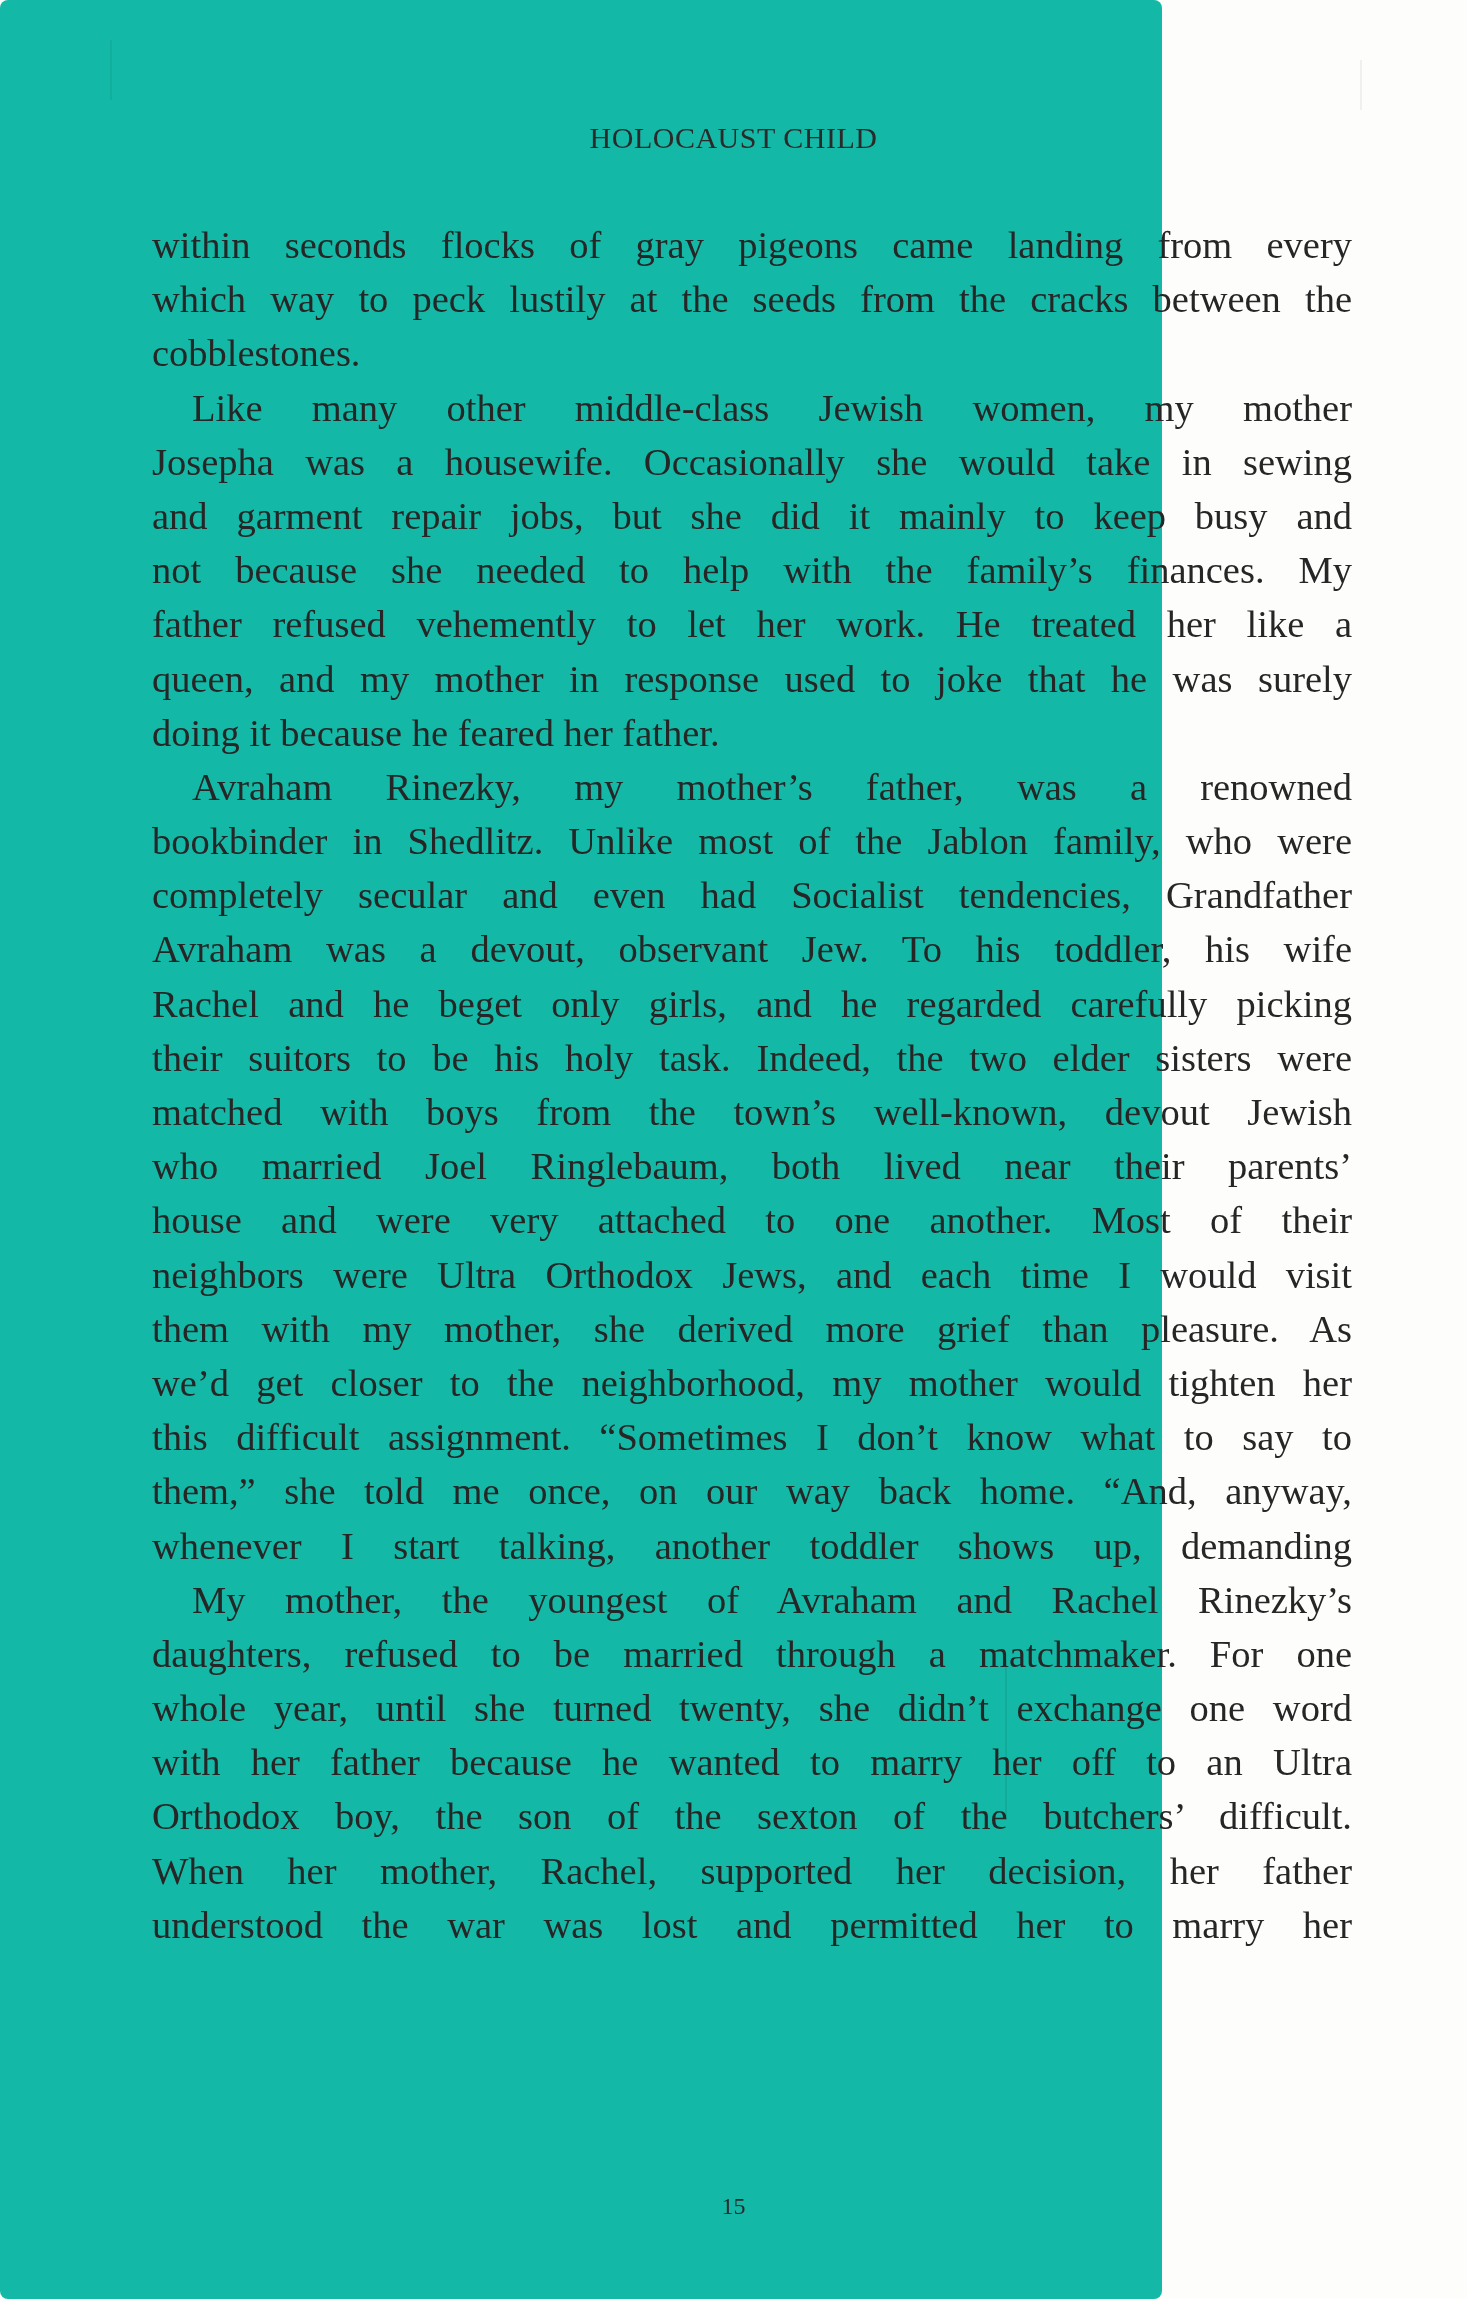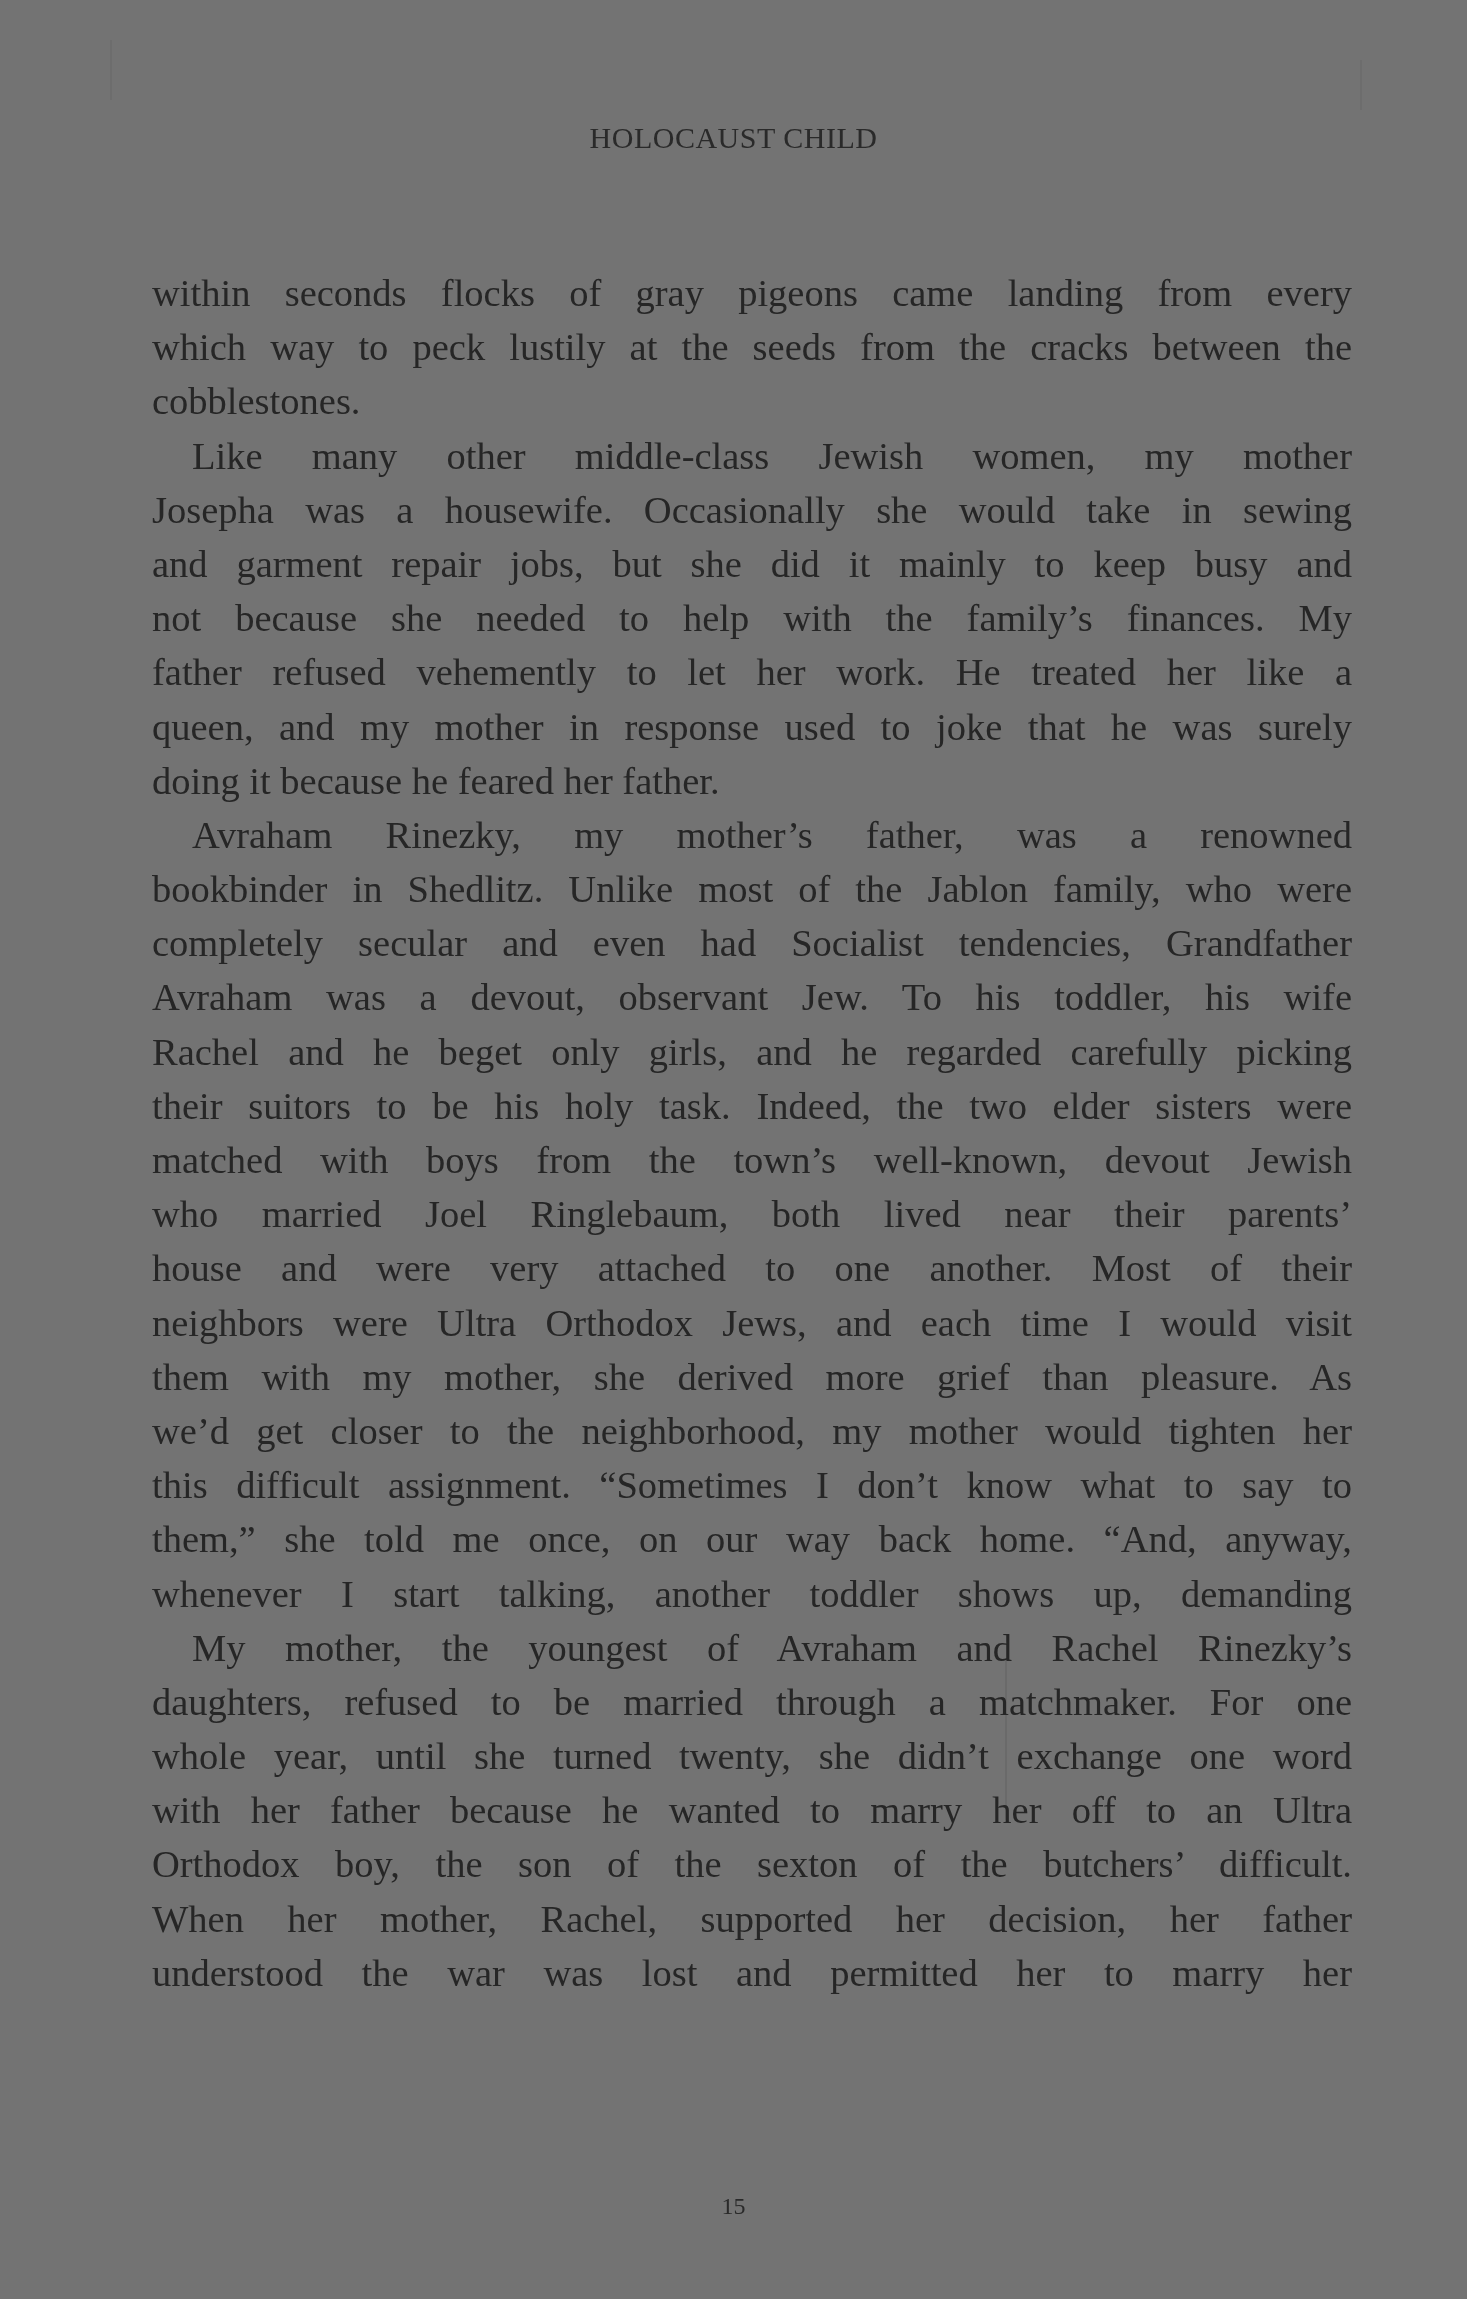--- a/index.html
+++ b/index.html
@@ -11,41 +11,41 @@
     width: 1467px;
     height: 2299px;
     position: relative;
     overflow: hidden;
     font-family: "Liberation Serif", "DejaVu Serif", serif;
     color: #262626;
   }
   .page {
     position: absolute;
     left: 0; top: 0;
-    width: 1467px;
+    width: 1162px;
     height: 2299px;
-    background: #737373;
+    background: #14b8a6;
+    border-radius: 8px;
   }
   .running-head {
     position: absolute;
     top: 118px;
     left: 0;
     width: 1467px;
     text-align: center;
     font-size: 30px;
     letter-spacing: 0.5px;
     line-height: 40px;
     color: #2a2a2a;
   }
   .text-block {
     position: absolute;
     left: 152px;
     top: 218px;
     width: 1200px;
-    margin-top: 48px;
   }
   .line {
     display: block;
     font-size: 38.5px;
     line-height: 54.2px;
     height: 54.2px;
     white-space: nowrap;
     text-align: justify;
     text-align-last: justify;
     overflow: visible;

